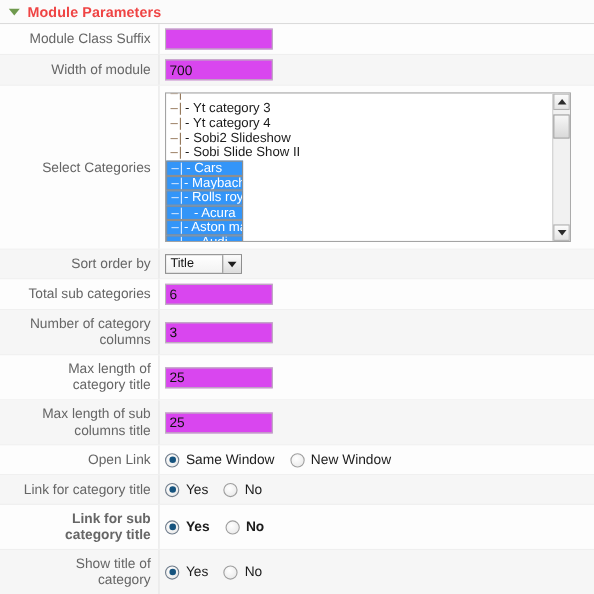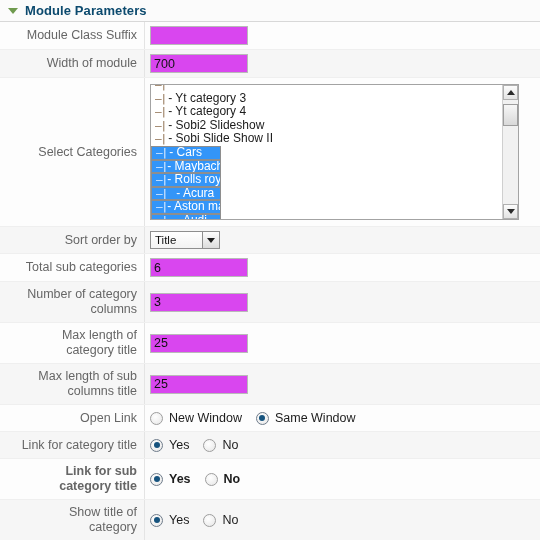--- a/index.html
+++ b/index.html
@@ -29,21 +29,21 @@
     width: 0; height: 0;
     border-left: 5px solid transparent;
     border-right: 5px solid transparent;
     border-top: 6px solid #6f9a4e;
     margin-right: 7px;
     margin-top: 1px;
   }
   .panel-title {
     font-size: 13px;
     font-weight: bold;
-    color: #0c4a6e;
+    color: #ef4444;
     letter-spacing: .1px;
     white-space: nowrap;
   }
   .hdr-rule {
     height: 1px;
     background: #d8d8d8;
     width: 540px;
   }
 
   
@@ -356,27 +356,27 @@
       </div>
     </div>
 
     <div class="row plain">
       <div class="lbl">
         <span>Open Link</span>
       </div>
       <div class="ctl">
         <div class="radios">
           <div class="rg">
+            <div class="radio on"></div>
+            <div class="rlabel">Same Window</div>
+          </div>
+          <div class="rg">
             <div class="radio"></div>
             <div class="rlabel">New Window</div>
           </div>
-          <div class="rg">
-            <div class="radio on"></div>
-            <div class="rlabel">Same Window</div>
-          </div>
         </div>
       </div>
     </div>
 
     <div class="row alt">
       <div class="lbl">
         <span>Link for category title</span>
       </div>
       <div class="ctl">
         <div class="radios">

